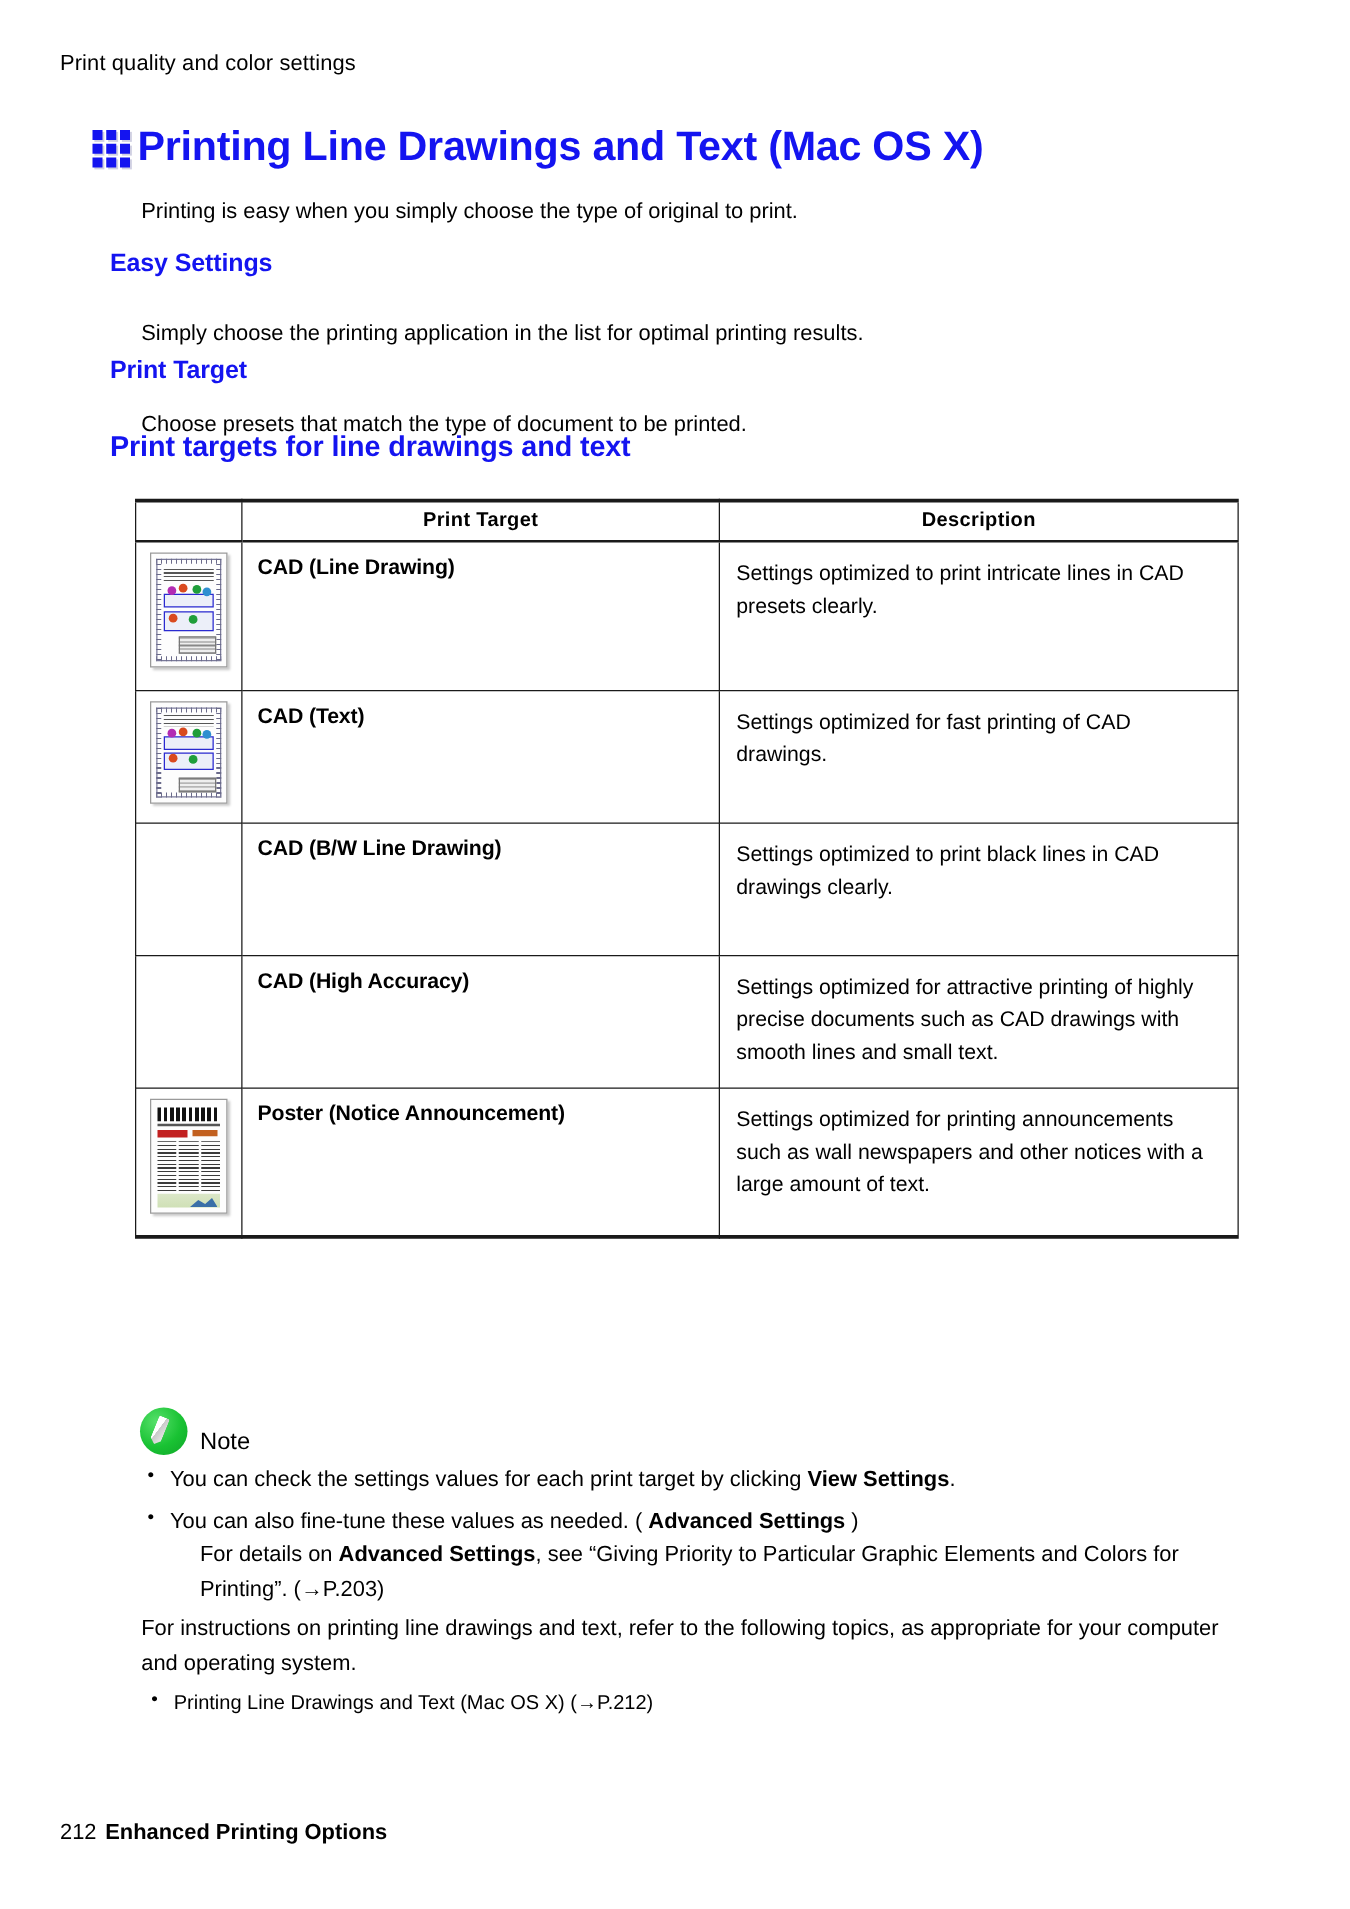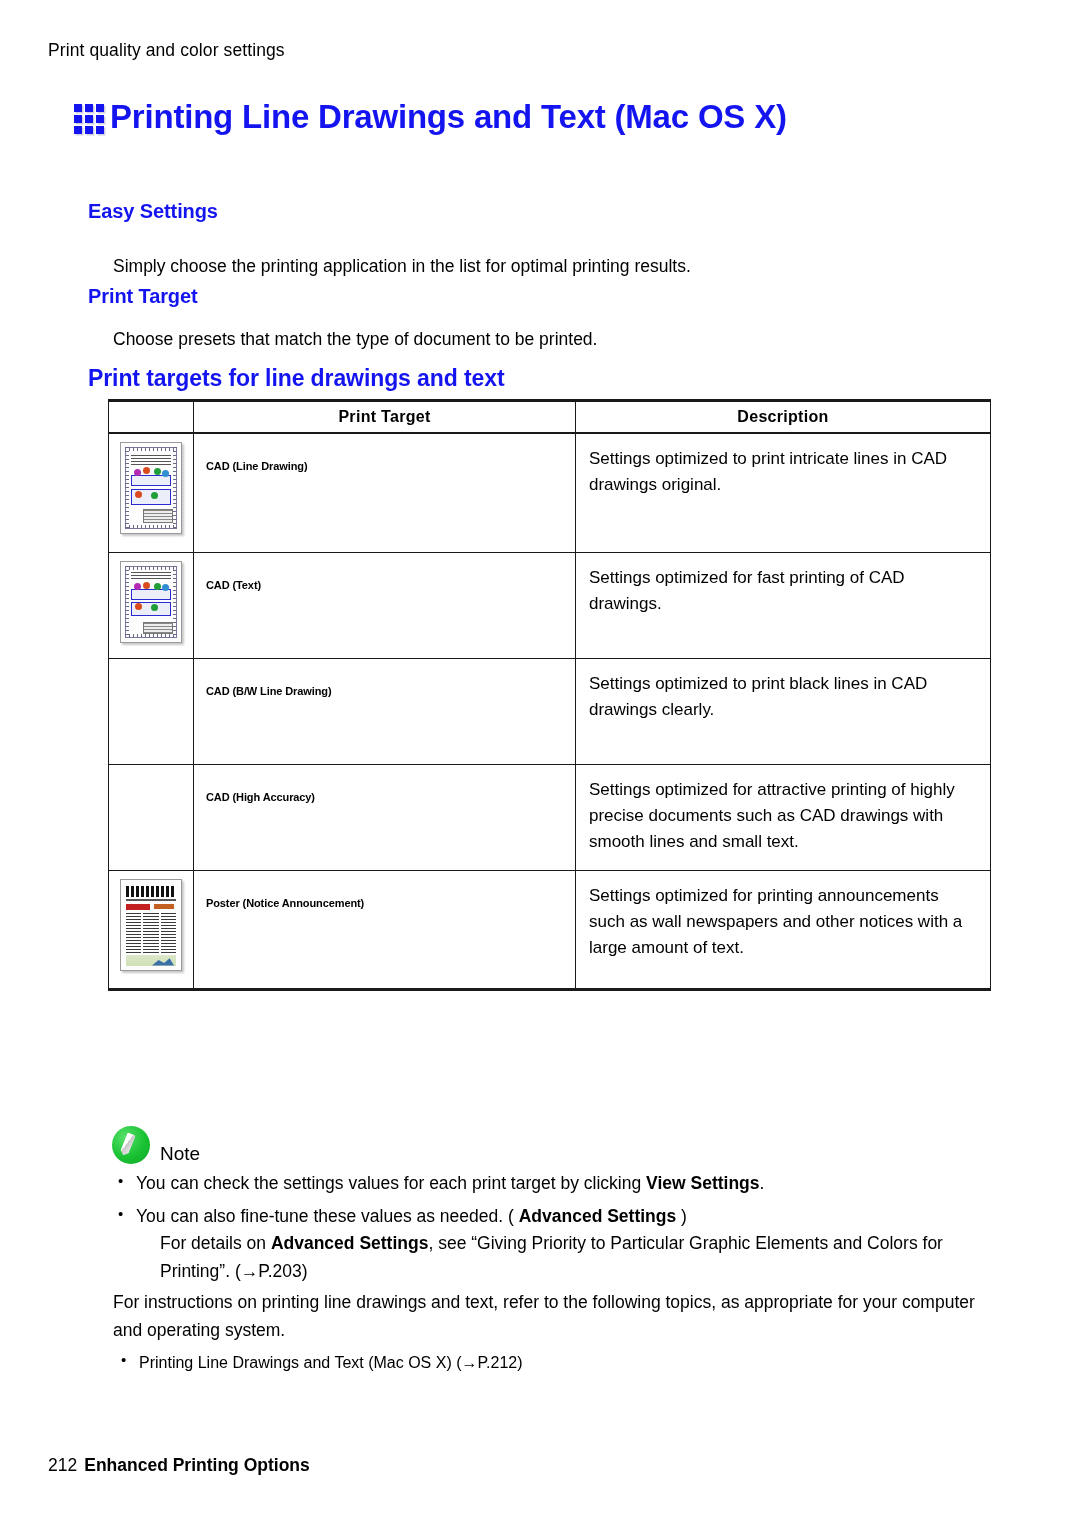--- a/index.html
+++ b/index.html
@@ -121,23 +121,23 @@
     letter-spacing: 0.3px;
     border-bottom: 2px solid #1a1a1a;
   }
   .target-table thead th.blank { border-bottom: 2px solid #1a1a1a; }
 
   td.thumb-cell {
     text-align: center;
     padding-top: 8px;
   }
   td.name-cell {
-    font-size: 11px;
+    font-size: 17px;
     font-weight: bold;
-    padding: 26px 0 0 12px;
+    padding: 10px 0 0 12px;
     letter-spacing: -0.1px;
   }
   td.desc-cell {
     font-size: 17px;
     padding: 12px 12px 0 13px;
     line-height: 1.55;
   }
 
   
   .thumb {
@@ -409,28 +409,29 @@
         <i></i>
         <i></i>
         <i></i>
         <i></i>
         <i></i>
         <i></i>
     </span>
     <span class="chapter-title">Printing Line Drawings and Text (Mac OS X)</span>
   </div>
 
+  <div class="body-text" style="left:113px; top:155px;">Printing is easy when you simply choose the type of original to print.</div>
 
   <div class="h2" style="top:200px;">Easy Settings</div>
   <div class="body-text" style="left:113px; top:253px;">Simply choose the printing application in the list for optimal printing results.</div>
 
   <div class="h2" style="top:285px;">Print Target</div>
   <div class="body-text" style="left:113px; top:326px;">Choose presets that match the type of document to be printed.</div>
 
-  <div class="h3" style="top:365px;">Print targets for line drawings and text</div>
+  <div class="h3" style="top:344px;">Print targets for line drawings and text</div>
 
   <table class="target-table">
     <colgroup>
       <col class="c-thumb">
         <col class="c-name">
         <col class="c-desc">
     </colgroup>
     <thead>
       <tr>
         <th class="blank"></th>
@@ -454,21 +455,21 @@
             <div class="cad-dot cad-d1"></div>
             <div class="cad-dot cad-d2"></div>
             <div class="cad-dot cad-d3"></div>
             <div class="cad-dot cad-d4"></div>
             <div class="cad-dot cad-d5"></div>
             <div class="cad-dot cad-d6"></div>
             <div class="cad-block"></div>
           </div>
         </td>
         <td class="name-cell">CAD (Line Drawing)</td>
-        <td class="desc-cell">Settings optimized to print intricate lines in CAD drawings original.</td>
+        <td class="desc-cell">Settings optimized to print intricate lines in CAD presets clearly.</td>
       </tr>
 
       <tr style="height:106px;">
         <td class="thumb-cell">
           <div class="thumb">
             <div class="cad-frame"></div>
             <div class="cad-ticks"></div>
             <div class="cad-ticks bottom"></div>
             <div class="cad-vticks"></div>
             <div class="cad-vticks right"></div>

